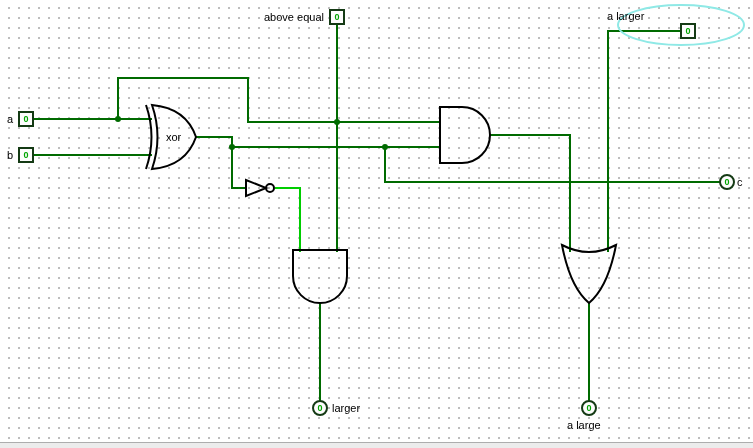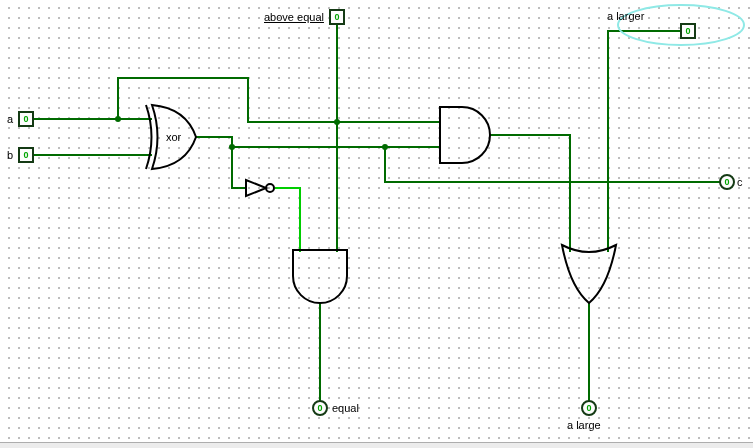--- a/index.html
+++ b/index.html
@@ -93,20 +93,20 @@
     </div>
   <div class="pin output" style="left:312px;top:400px;">
       <span>0</span>
     </div>
   <div class="pin output" style="left:581px;top:400px;">
       <span>0</span>
     </div>
 
   <div class="lbl" style="left:7px;top:113px;">a</div>
   <div class="lbl" style="left:7px;top:149px;">b</div>
-  <div class="lbl" style="left:264px;top:11px;text-decoration:underline;">above equal</div>
+  <div class="lbl" style="left:264px;top:11px;">above equal</div>
   <div class="lbl" style="left:607px;top:10px;">a larger</div>
   <div class="lbl" style="left:737px;top:176px;">c</div>
-  <div class="lbl" style="left:332px;top:402px;">equal</div>
+  <div class="lbl" style="left:332px;top:402px;">larger</div>
   <div class="lbl" style="left:567px;top:419px;">a large</div>
 
   <div id="bottom-edge"></div>
 </div>
 
 </body></html>

